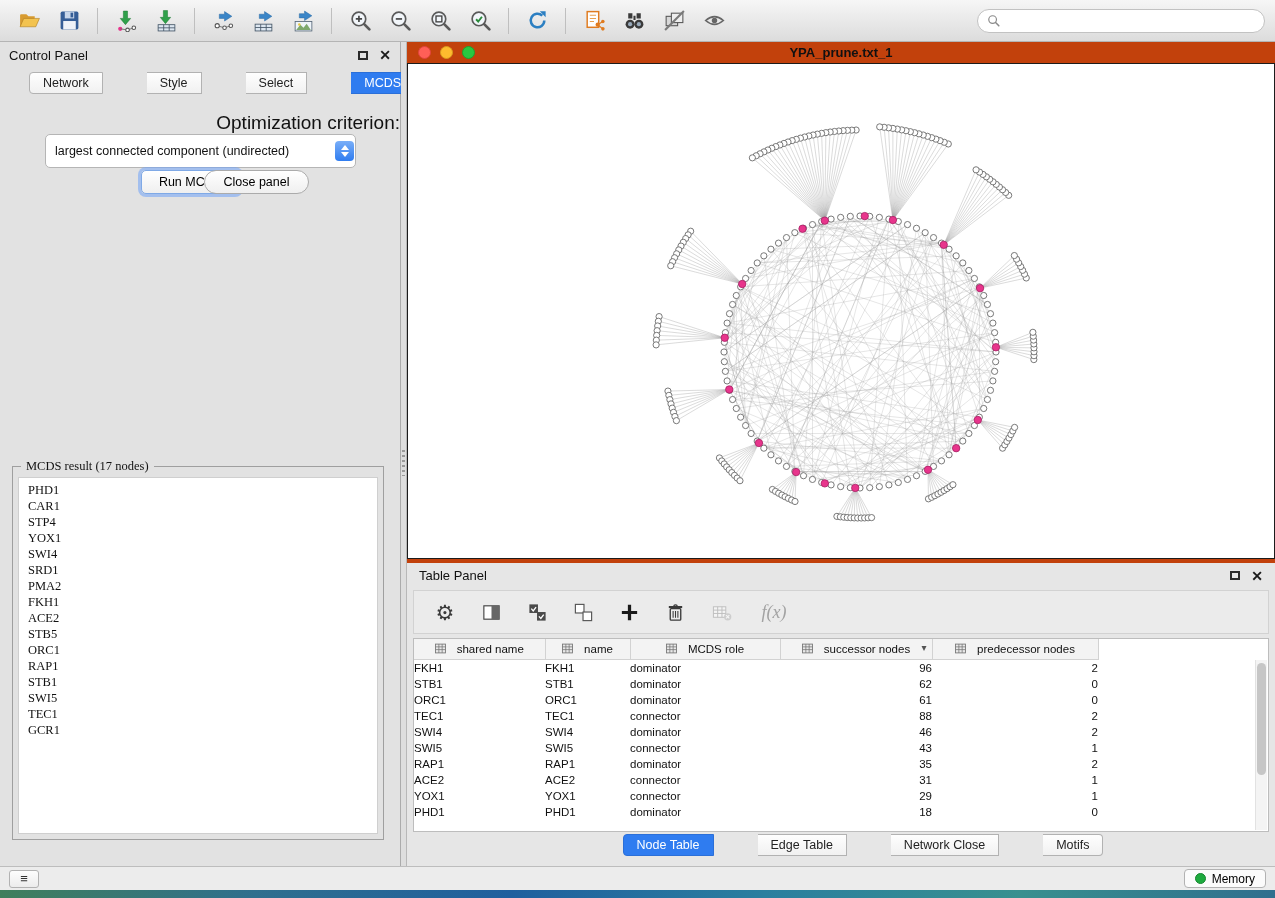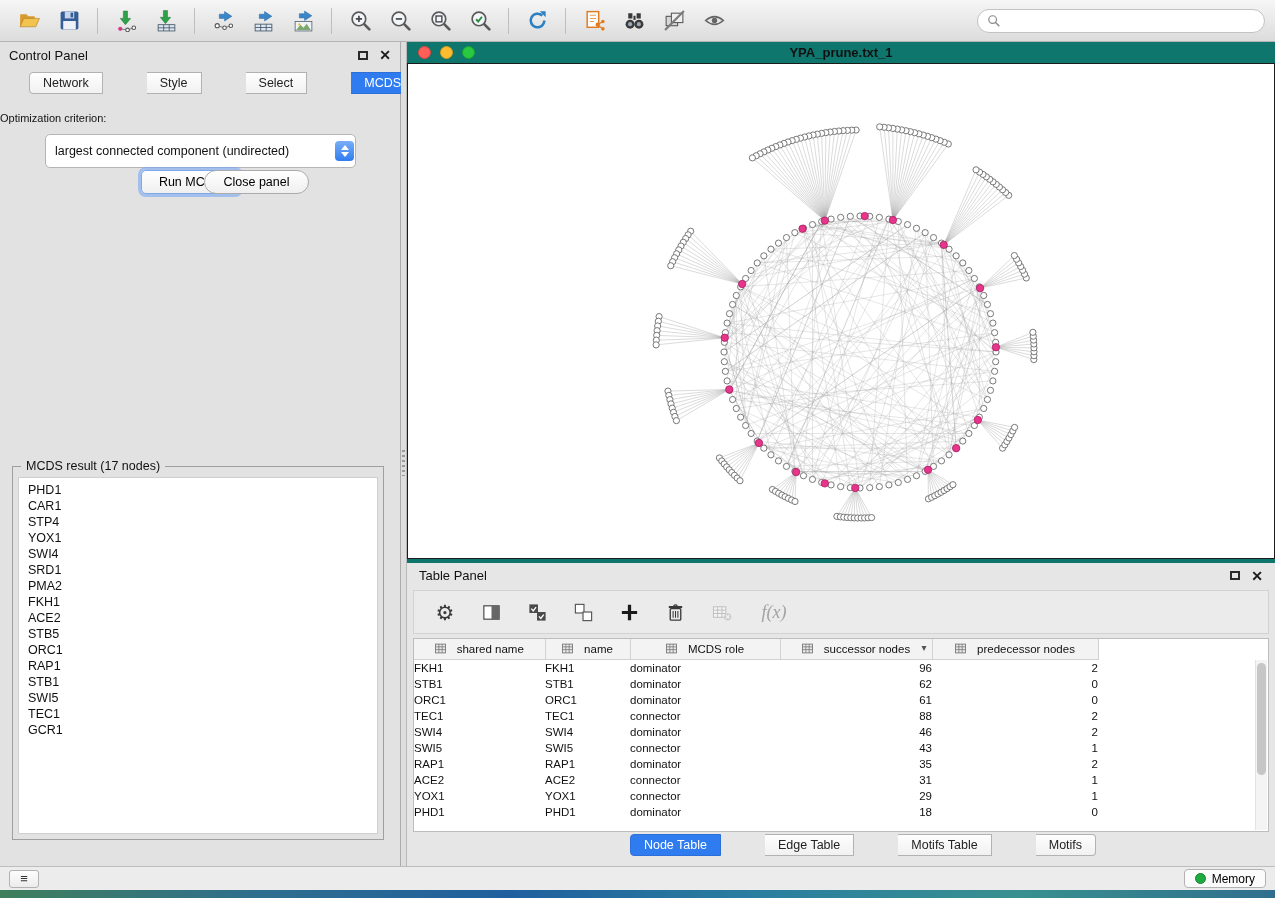--- a/index.html
+++ b/index.html
@@ -1,19 +1,19 @@
 <!DOCTYPE html>
 <html><head>
 <meta charset="utf-8">
 <style>
   * { box-sizing: border-box; margin: 0; padding: 0; }
   body { margin: 0; background: #555; }
   #app {
     position: relative; width: 1275px; height: 898px; overflow: hidden;
-    font-family: "Liberation Sans", sans-serif; background: #0f766e; font-size: 12px; color: #111;
+    font-family: "Liberation Sans", sans-serif; background: #c2410c; font-size: 12px; color: #111;
   }
   
   .toolbar {
     position: absolute; left: 0; top: 0; right: 0; height: 42px;
     background: linear-gradient(#f6f6f6, #dcdcdc);
     border-bottom: 1px solid #b4b4b4;
     display: flex; align-items: center; padding: 0 10px; gap: 2px;
   }
   .tbtn { width: 38px; height: 32px; display: flex; align-items: center; justify-content: center;
     background: none; border: none; border-radius: 4px; cursor: pointer; }
@@ -30,37 +30,37 @@
   .panel-header { height: 26px; display: flex; align-items: center; padding: 0 9px; font-size: 13px; }
   .win-icons { margin-left: auto; display: flex; gap: 11px; align-items: center; }
   .float-icon { width: 10px; height: 9px; border: 2px solid #2a2a2a; display: inline-block; }
   .close-icon { font-size: 14px; font-weight: bold; color: #1a1a1a; line-height: 10px; cursor: pointer; }
   .tab-row { position: absolute; left: 0; right: 0; top: 30px; display: flex; justify-content: center; }
   .seg { height: 22px; padding: 0 13px; display: flex; align-items: center; font-size: 12.5px;
     background: linear-gradient(#fefefe,#f1f1f1); border: 1px solid #b2b2b2; border-left: none; color: #222; cursor: pointer; margin-left: 44px; }
   .seg.first { border-left: 1px solid #b2b2b2; border-radius: 4px 0 0 4px; }
   .seg.last { border-radius: 0 4px 4px 0; }
   .seg.active { background: #2f7cf0; border-color: #2b6fd8; color: #fff; }
-  .opt-label { position: absolute; left: 0; right: 0; top: 70px; text-align: left; font-size: 11px; }
+  .opt-label { position: absolute; left: 0; right: 0; top: 70px; text-align: right; font-size: 19px; }
   .dropdown { position: absolute; left: 45px; top: 92px; width: 311px; height: 34px; background: #fff;
     border: 1px solid #b5b5b5; border-radius: 5px; display: flex; align-items: center; cursor: pointer; }
   .dd-text { flex: 1; padding-left: 9px; font-size: 12.5px; white-space: nowrap; overflow: hidden; }
   .dd-stepper { width: 19px; height: 20px; margin-right: 1px; border-radius: 4px;
     background: linear-gradient(#79aef8, #2f7cf0); display: flex; flex-direction: column;
     align-items: center; justify-content: center; gap: 2px; }
   .dd-up { width: 0; height: 0; border-left: 4px solid transparent; border-right: 4px solid transparent;
     border-bottom: 5px solid #fff; }
   .dd-down { width: 0; height: 0; border-left: 4px solid transparent; border-right: 4px solid transparent;
     border-top: 5px solid #fff; }
   .btn { position: absolute; top: 128px; height: 24px; background: linear-gradient(#ffffff,#efefef);
     border: 1px solid #ababab; border-radius: 5px; font-size: 12.5px; font-family: "Liberation Sans", sans-serif; cursor: pointer; }
   .btn-run { left: 93px; width: 99px; border-color: #7fa9e6; box-shadow: 0 0 0 3px rgba(112,162,248,.55); margin-left: 48px; }
   .btn-close { left: 204px; width: 105px; border-radius: 12px; }
   .mcds-fieldset { position: absolute; left: 12px; width: 372px; top: 424px; bottom: 26px;
-    border: 1px solid #9f9f9f; }
+    border: 1px solid #9f9f9f; font-family: Liberation Serif, serif; }
   .mcds-legend { position: absolute; left: 8px; top: -8px; background: #e2e2e2; padding: 0 5px; font-size: 12.5px; }
   .mcds-list { position: absolute; left: 5px; right: 5px; top: 10px; bottom: 5px; background: #fff;
     border: 1px solid #cfcfcf; overflow: hidden; padding: 4px 0; }
   .mcds-item { padding: 0 9px; font-size: 12.5px; height: 16px; line-height: 16px; }
   
   .v-splitter { position: absolute; left: 401px; top: 42px; width: 6px; bottom: 32px; background: #dedede; border-right: 1px solid #b8b8b8; }
   .v-splitter .grip { position: absolute; left: 1px; top: 408px; width: 3px; height: 26px;
     background: repeating-linear-gradient(#9a9a9a 0 2px, transparent 2px 5px); }
   
   .network-titlebar { position: absolute; left: 407px; top: 42px; right: 0; height: 21px; }
@@ -1112,21 +1112,21 @@
             </tr>
           </tbody>
       </table>
       <div class="tp-scroll">
         <div class="tp-thumb"></div>
       </div>
     </div>
     <div class="tp-tabs">
       <span class="seg first active">Node Table</span>
       <span class="seg">Edge Table</span>
-      <span class="seg">Motifs Table</span>
+      <span class="seg">Network Close</span>
       <span class="seg last">Motifs</span>
     </div>
   </div>
 
   <div class="status-bar">
     <button class="menu-btn">
       <span>≡</span>
     </button>
     <button class="memory-btn">
       <span class="memory-dot"></span>

